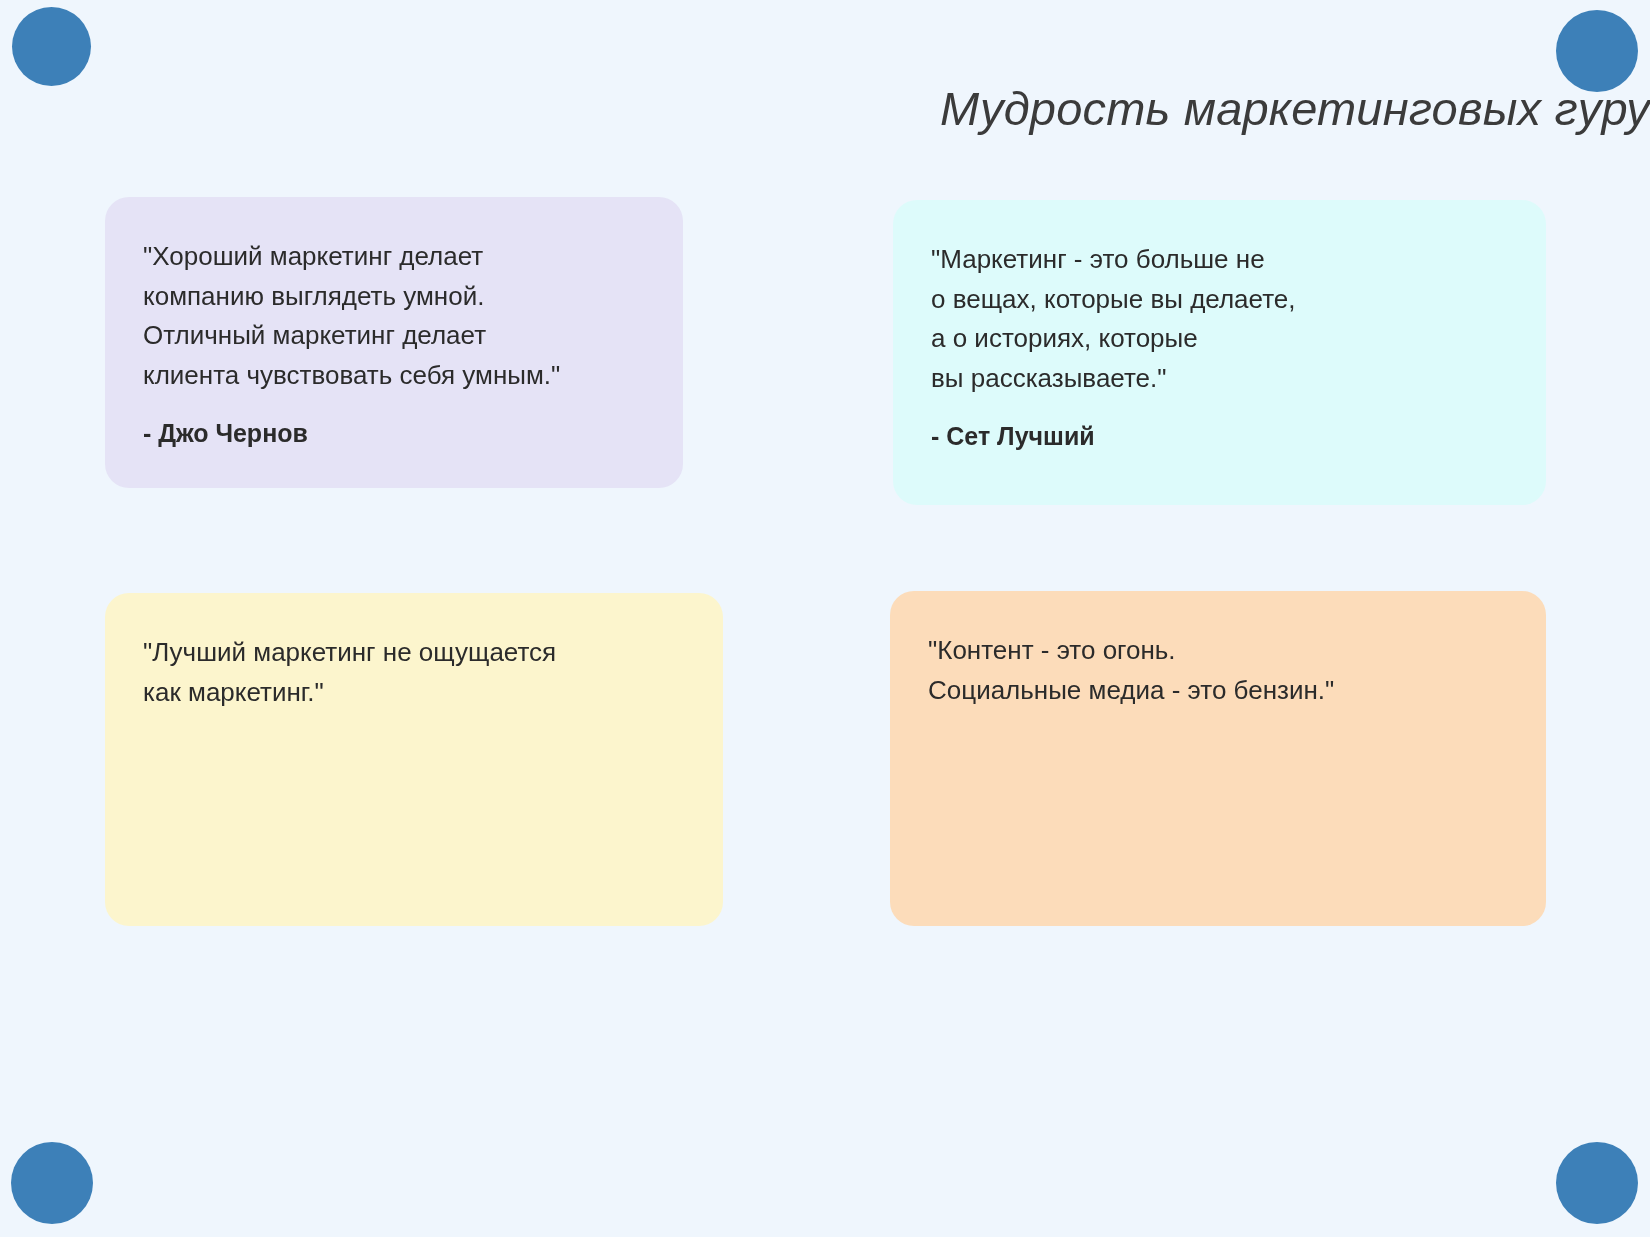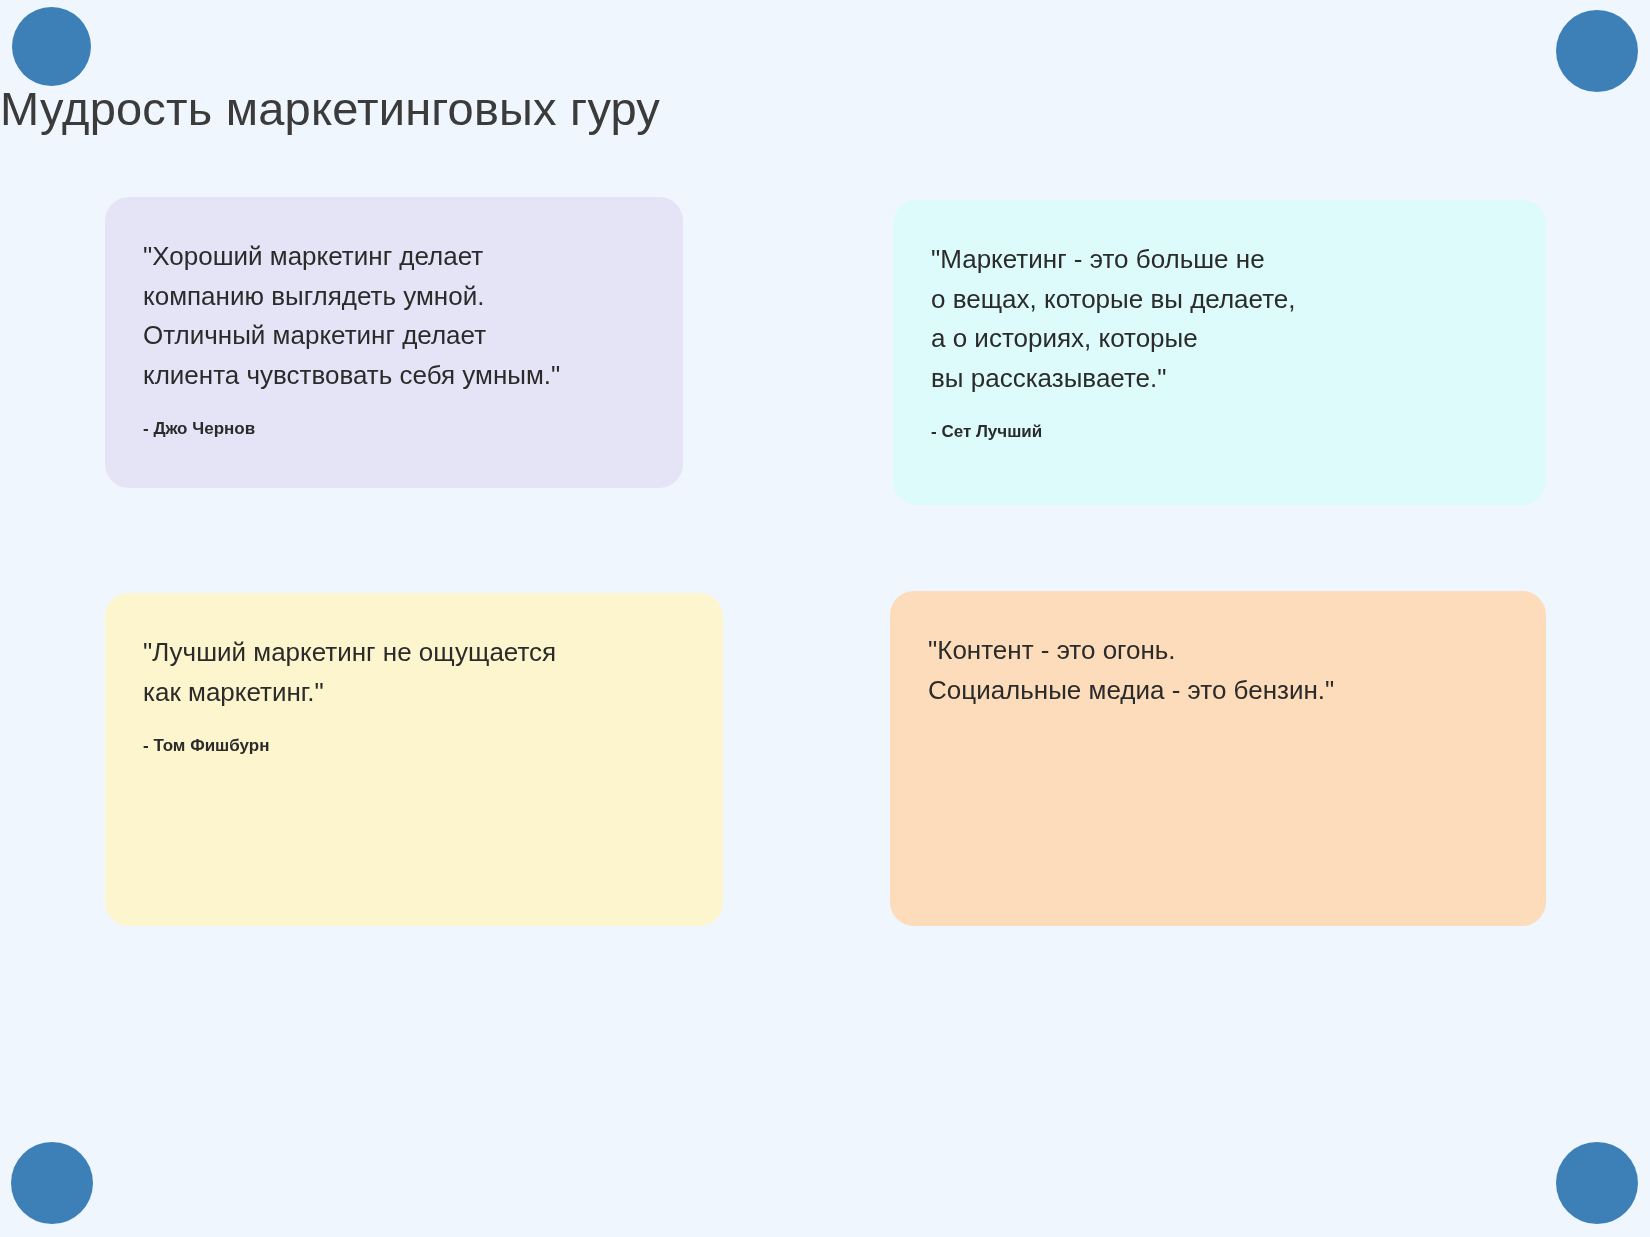--- a/index.html
+++ b/index.html
@@ -24,29 +24,30 @@
     border-radius: 50%;
     background: #3d80b8;
   }
   #circle-tl { left: 12px;   top: 7px;     width: 79px; height: 79px; }
   #circle-tr { left: 1556px; top: 10px;    width: 82px; height: 82px; }
   #circle-bl { left: 11px;   top: 1142px;  width: 82px; height: 82px; }
   #circle-br { left: 1556px; top: 1142px;  width: 82px; height: 82px; }
 
   #page-title {
     position: absolute;
-    left: 0;
+    left: 16px;
     right: 0;
     top: 50px;
-    text-align: left;
+    text-align: right;
     font-size: 47px;
     font-weight: 400;
     color: #3b3b3b;
     letter-spacing: 0.2px;
     line-height: 1.2;
+    font-style: italic;
   }
 
   .quote-card {
     position: absolute;
     box-sizing: border-box;
     border-radius: 24px;
     padding: 40px 38px 0 38px;
   }
   #quote-card-0 {
     left: 105px; top: 197px;
@@ -71,21 +72,21 @@
 
   .quote-text {
     font-size: 26px;
     line-height: 1.52;
     color: #2b2b2b;
     white-space: pre-line;
     margin: 0;
     font-weight: 400;
   }
   .quote-author {
-    font-size: 17px;
+    font-size: 25px;
     font-weight: bold;
     color: #2b2b2b;
     margin: 24px 0 0 0;
   }
 </style>
 </head>
 <body>
 
 <div id="slide">
 
@@ -108,21 +109,20 @@
     <p class="quote-text">"Маркетинг - это больше не
 о вещах, которые вы делаете,
 а о историях, которые
 вы рассказываете."</p>
     <p class="quote-author">- Сет Лучший</p>
   </div>
 
   <div class="quote-card" id="quote-card-2">
     <p class="quote-text">"Лучший маркетинг не ощущается
 как маркетинг."</p>
-    <p class="quote-author">- Том Фишбурн</p>
   </div>
 
   <div class="quote-card" id="quote-card-3">
     <p class="quote-text">"Контент - это огонь.
 Социальные медиа - это бензин."</p>
   </div>
 
 </div>
 
 </body></html>

